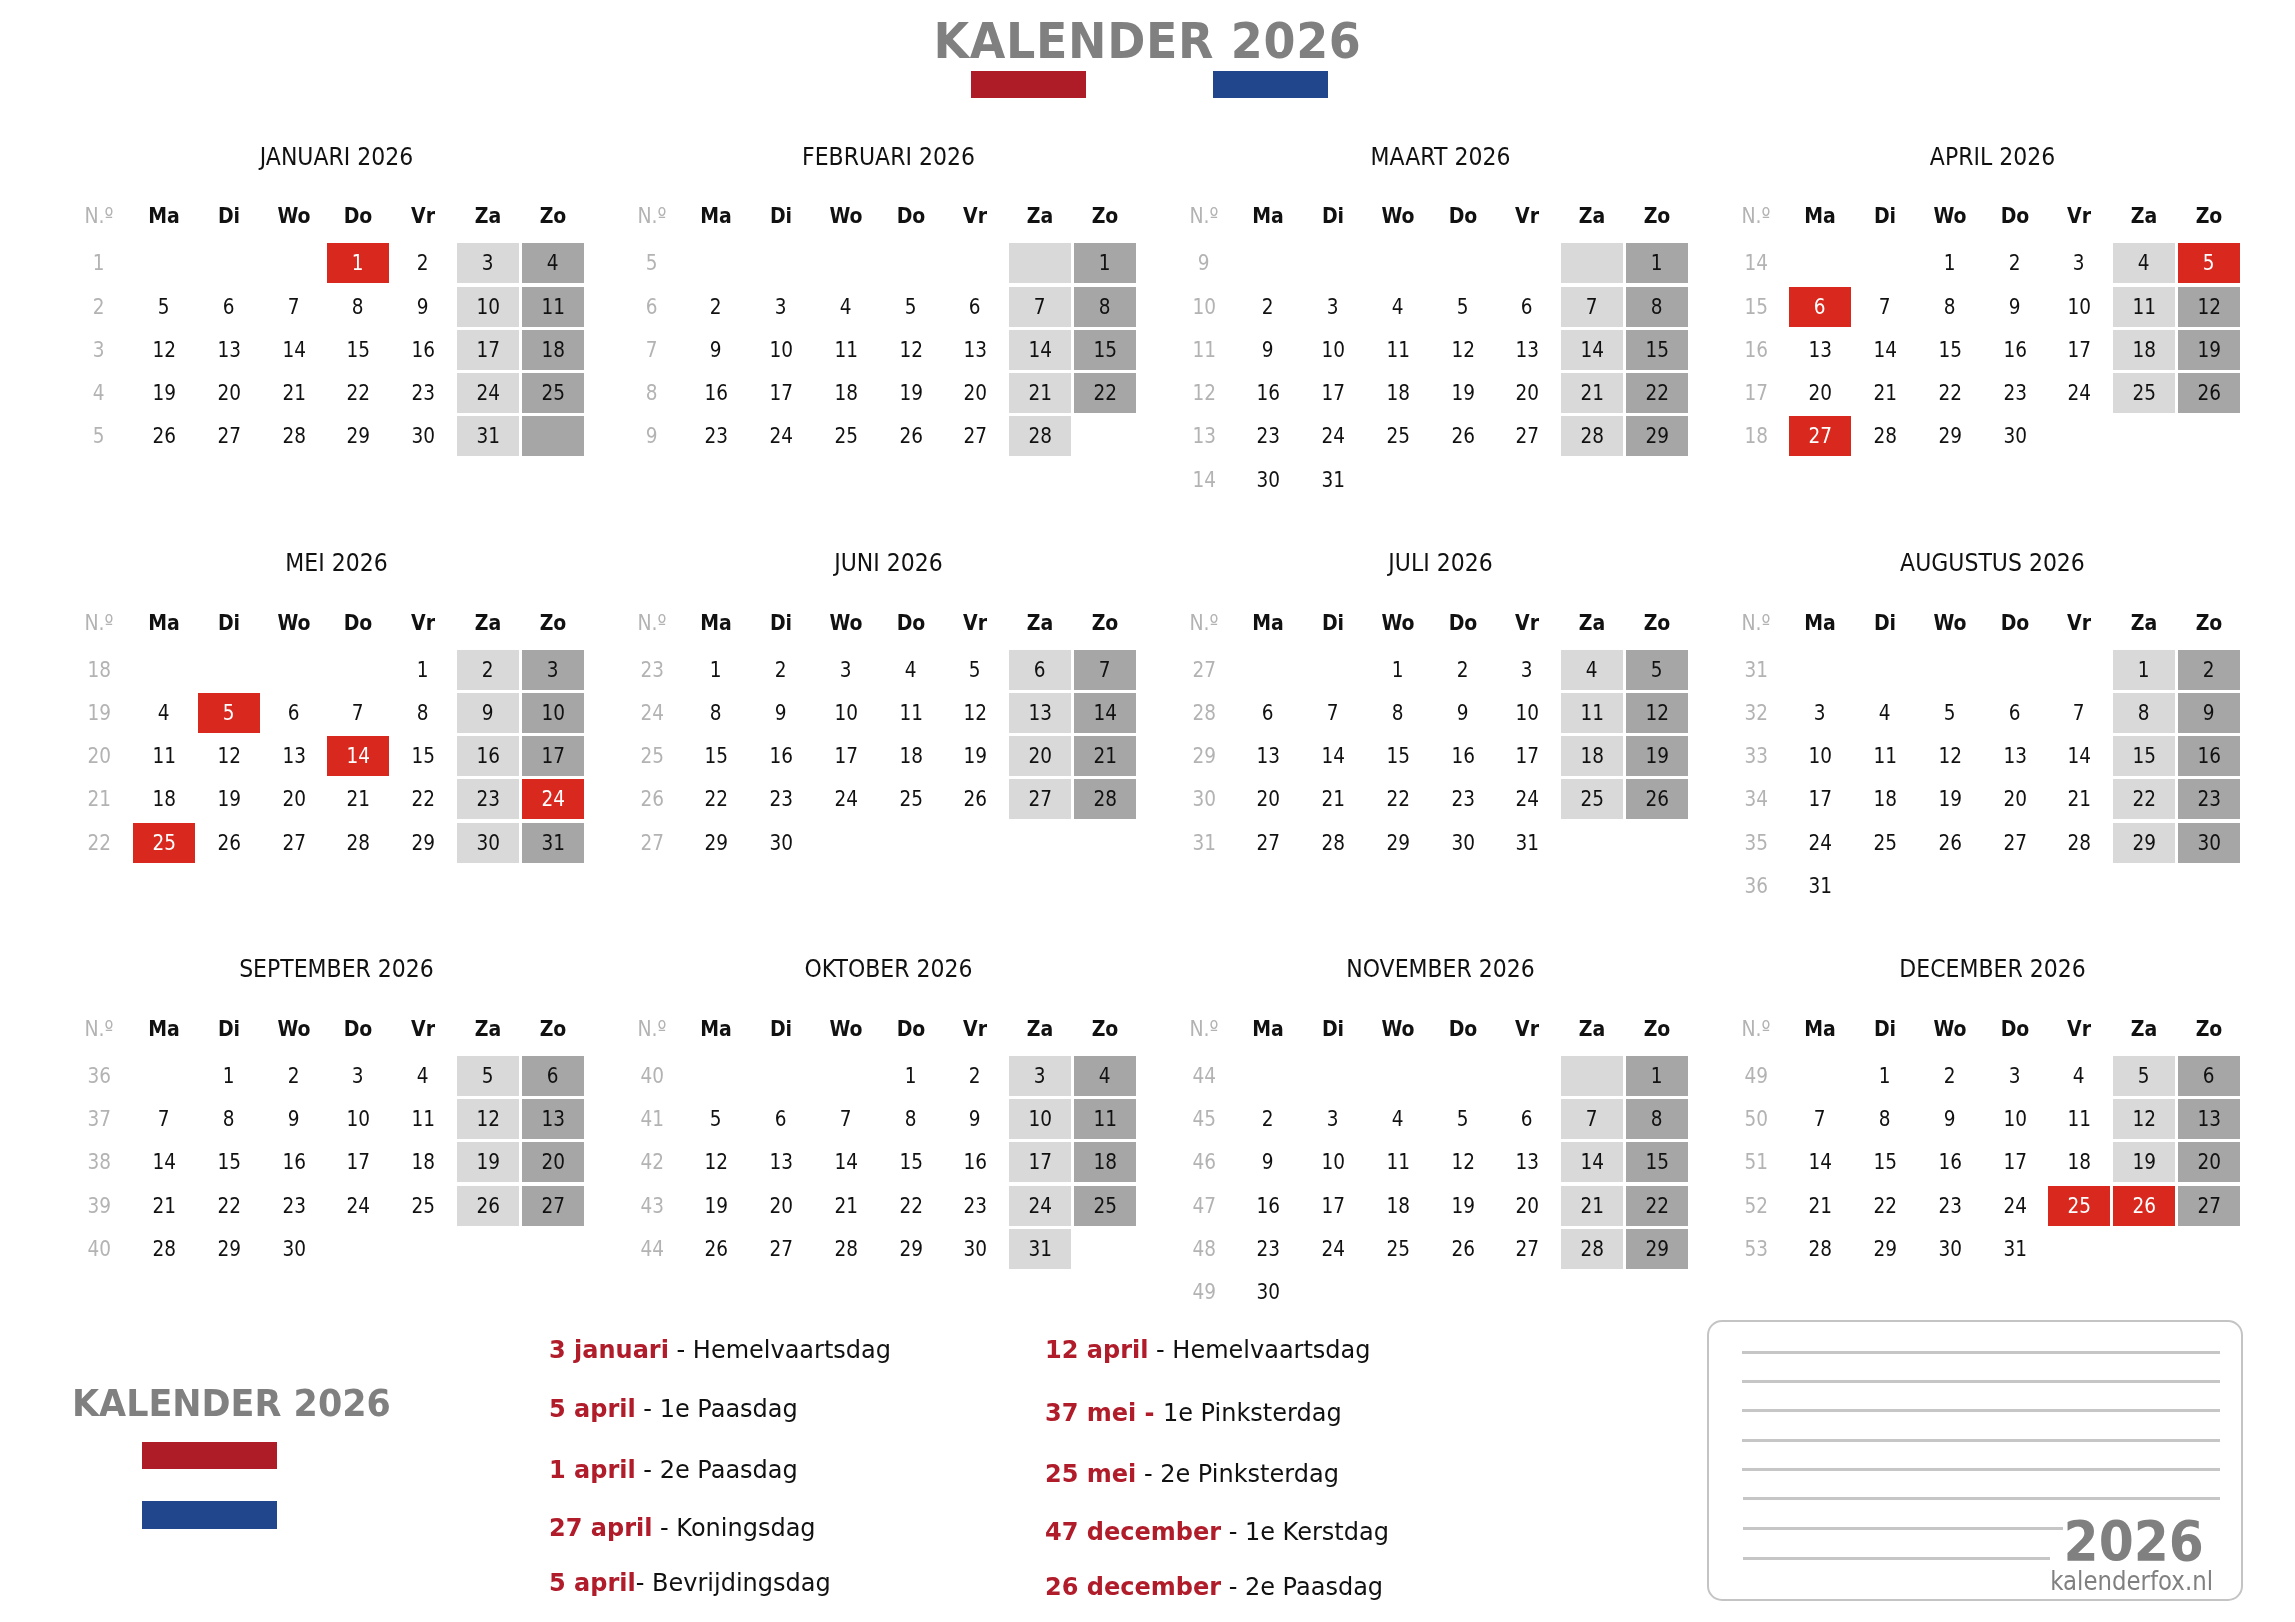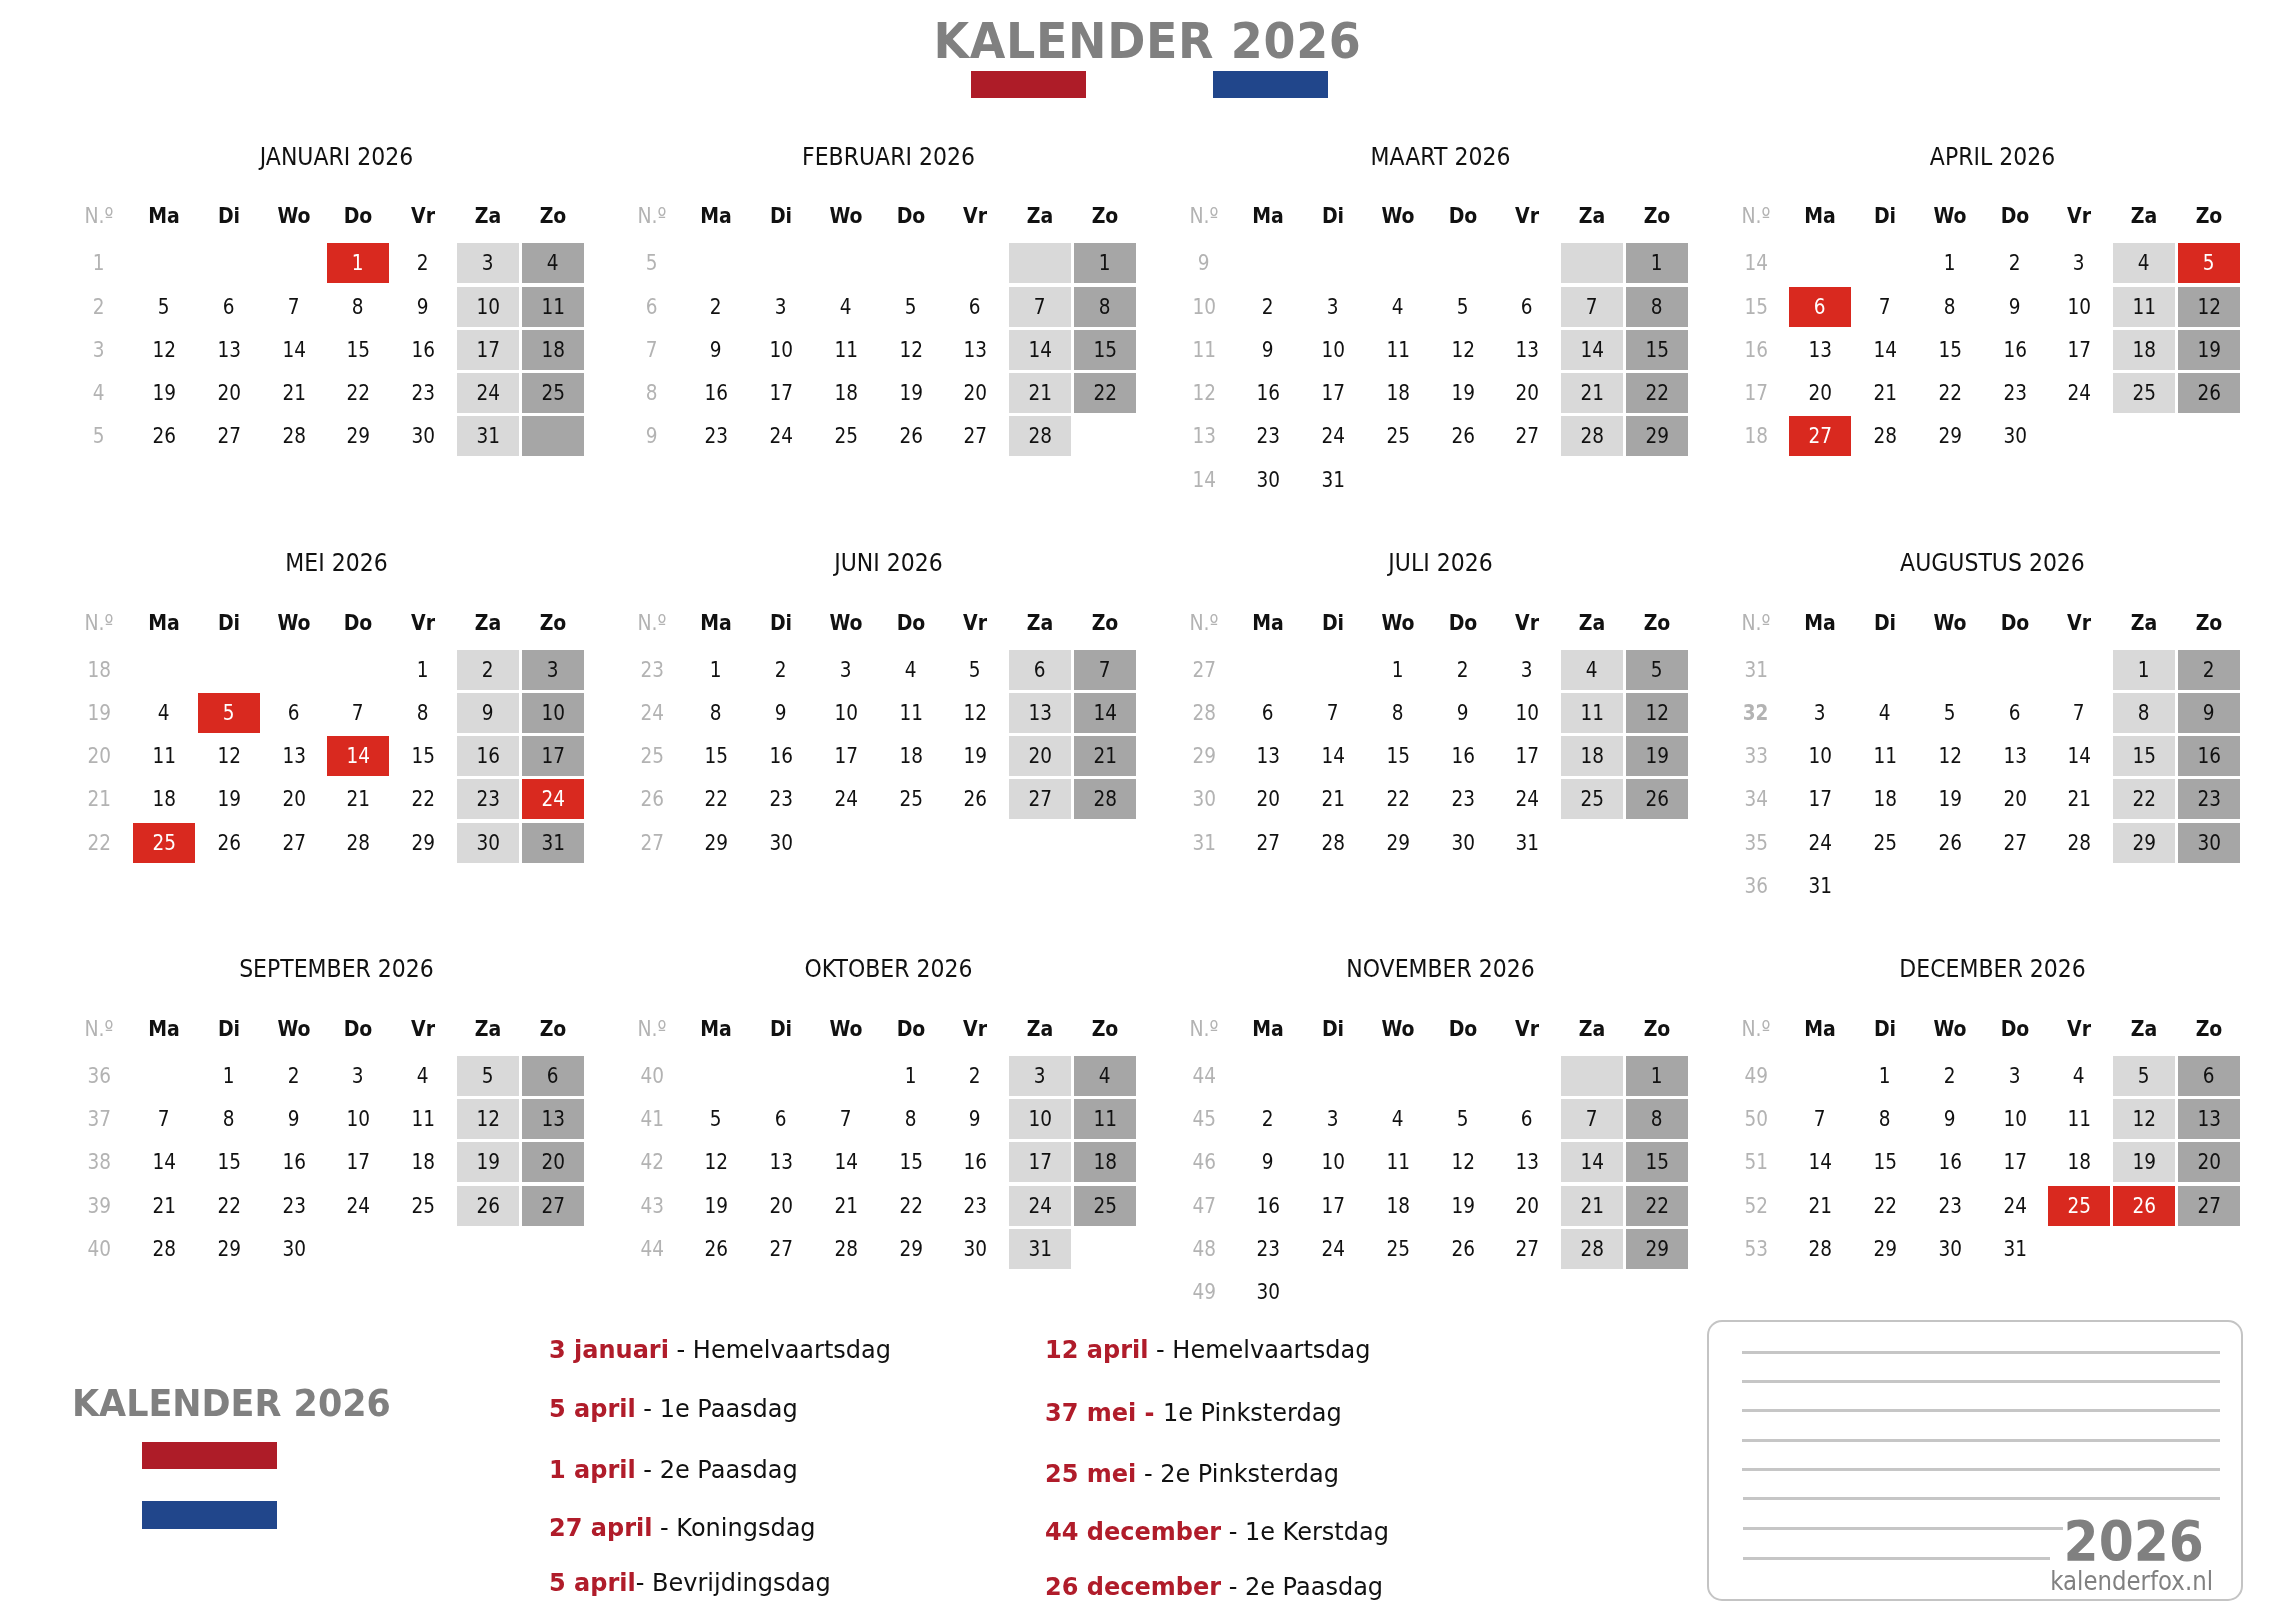--- a/index.html
+++ b/index.html
@@ -416,21 +416,21 @@
       <div class="hdr" style="left: 2113px; top: 611px;">Za</div>
       <div class="hdr" style="left: 2178px; top: 611px;">Zo</div>
       <div class="cell wk" style="left: 1725px; top: 650px;"><span>31</span></div>
       <div class="cell" style="left: 1789px; top: 650px;"><span></span></div>
       <div class="cell" style="left: 1854px; top: 650px;"><span></span></div>
       <div class="cell" style="left: 1919px; top: 650px;"><span></span></div>
       <div class="cell" style="left: 1984px; top: 650px;"><span></span></div>
       <div class="cell" style="left: 2048px; top: 650px;"><span></span></div>
       <div class="cell sat" style="left: 2113px; top: 650px;"><span>1</span></div>
       <div class="cell sun" style="left: 2178px; top: 650px;"><span>2</span></div>
-      <div class="cell wk" style="left: 1725px; top: 693px; font-weight: bold;"><span>32</span></div>
+      <div class="cell wk" style="left: 1725px; top: 693px;"><span>32</span></div>
       <div class="cell" style="left: 1789px; top: 693px;"><span>3</span></div>
       <div class="cell" style="left: 1854px; top: 693px;"><span>4</span></div>
       <div class="cell" style="left: 1919px; top: 693px;"><span>5</span></div>
       <div class="cell" style="left: 1984px; top: 693px;"><span>6</span></div>
       <div class="cell" style="left: 2048px; top: 693px;"><span>7</span></div>
       <div class="cell sat" style="left: 2113px; top: 693px;"><span>8</span></div>
       <div class="cell sun" style="left: 2178px; top: 693px;"><span>9</span></div>
       <div class="cell wk" style="left: 1725px; top: 736px;"><span>33</span></div>
       <div class="cell" style="left: 1789px; top: 736px;"><span>10</span></div>
       <div class="cell" style="left: 1854px; top: 736px;"><span>11</span></div>
@@ -684,21 +684,21 @@
 
 <div id="holidays">
     <div class="hol-item" style="left: 549px; top: 1336px;"><span class="hol-date">3 januari</span><span style="white-space: pre;"> - </span><span>Hemelvaartsdag</span></div>
     <div class="hol-item" style="left: 549px; top: 1395px;"><span class="hol-date">5 april</span><span style="white-space: pre;"> - </span><span>1e Paasdag</span></div>
     <div class="hol-item" style="left: 549px; top: 1456px;"><span class="hol-date">1 april</span><span style="white-space: pre;"> - </span><span>2e Paasdag</span></div>
     <div class="hol-item" style="left: 549px; top: 1514px;"><span class="hol-date">27 april</span><span style="white-space: pre;"> - </span><span>Koningsdag</span></div>
     <div class="hol-item" style="left: 549px; top: 1569px;"><span class="hol-date">5 april</span><span style="white-space: pre;">- </span><span>Bevrijdingsdag</span></div>
     <div class="hol-item" style="left: 1045px; top: 1336px;"><span class="hol-date">12 april</span><span style="white-space: pre;"> - </span><span>Hemelvaartsdag</span></div>
     <div class="hol-item" style="left: 1045px; top: 1399px;"><span class="hol-date">37 mei</span><span class="hol-sep-red" style="white-space: pre;"> - </span><span>1e Pinksterdag</span></div>
     <div class="hol-item" style="left: 1045px; top: 1460px;"><span class="hol-date">25 mei</span><span style="white-space: pre;"> - </span><span>2e Pinksterdag</span></div>
-    <div class="hol-item" style="left: 1045px; top: 1518px;"><span class="hol-date">44 december</span><span style="white-space: pre;"> - </span><span>1e Kerstdag</span></div>
+    <div class="hol-item" style="left: 1045px; top: 1518px;"><span class="hol-date">47 december</span><span style="white-space: pre;"> - </span><span>1e Kerstdag</span></div>
     <div class="hol-item" style="left: 1045px; top: 1573px;"><span class="hol-date">26 december</span><span style="white-space: pre;"> - </span><span>2e Paasdag</span></div>
   </div>
 
 <div class="notes" style="left:1707px;top:1320px;width:536px;height:281px;"></div>
 <div id="note-lines">
     <div class="note-line" style="left: 1742px; top: 1351px; width: 478px;"></div>
     <div class="note-line" style="left: 1742px; top: 1380px; width: 478px;"></div>
     <div class="note-line" style="left: 1742px; top: 1409px; width: 478px;"></div>
     <div class="note-line" style="left: 1742px; top: 1439px; width: 478px;"></div>
     <div class="note-line" style="left: 1742px; top: 1468px; width: 478px;"></div>

